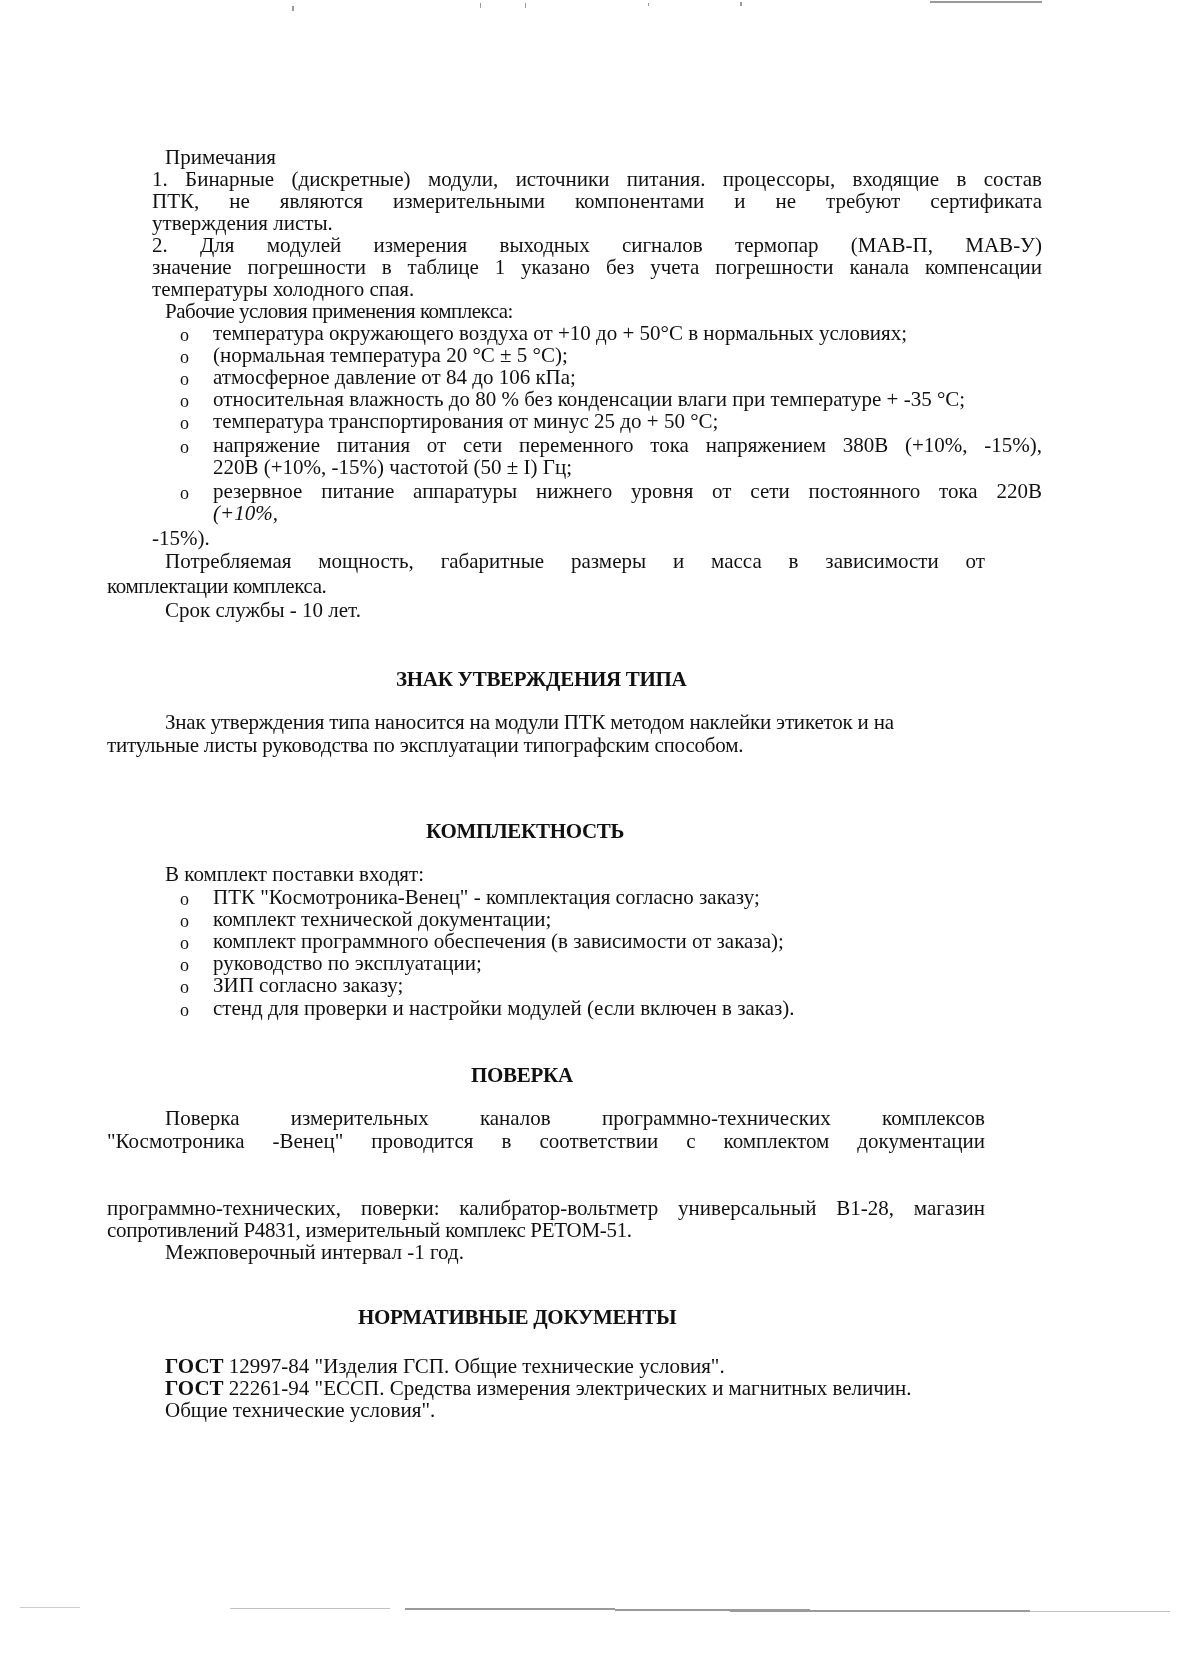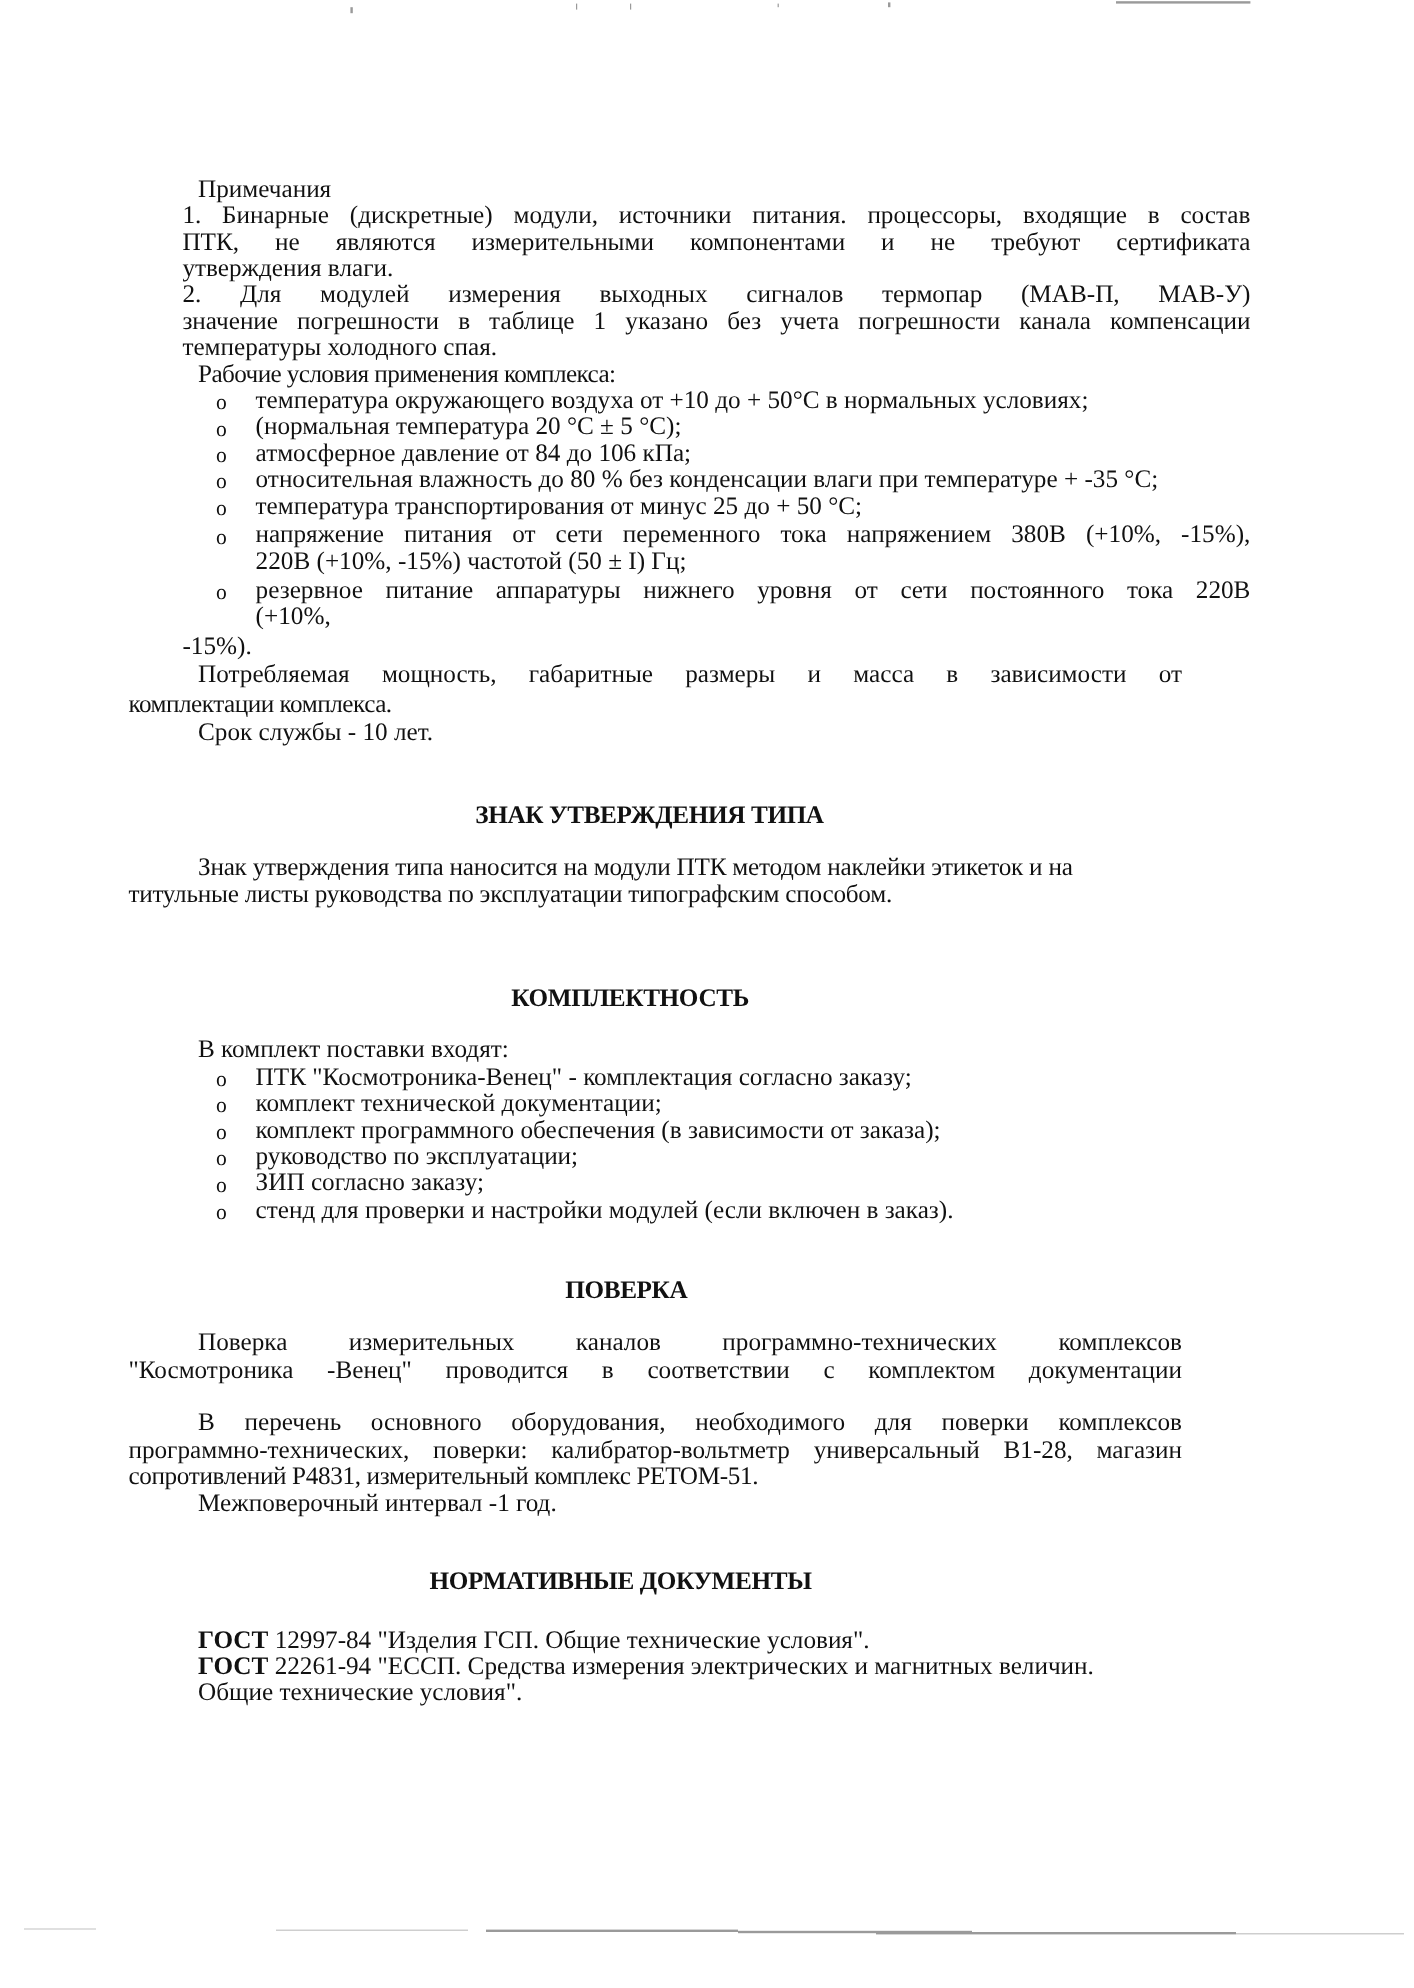--- a/index.html
+++ b/index.html
@@ -26,21 +26,21 @@
   <div class="scan-dot" style="left:480px;top:3px;width:1px;height:5px;"></div>
   <div class="scan-dot" style="left:525px;top:3px;width:1px;height:5px;"></div>
   <div class="scan-dot" style="left:648px;top:3px;width:1px;height:3px;"></div>
   <div class="scan-dot" style="left:740px;top:2px;width:2px;height:4px;"></div>
   <div class="scan-line" style="left:930px;top:1px;width:112px;height:2px;"></div>
 
   <div class="abs" style="left:165px;top:146px;">Примечания</div>
 
   <div class="abs justify" style="left:152px;top:168px;width:890px;">1. Бинарные (дискретные) модули, источники питания. процессоры, входящие в состав</div>
   <div class="abs justify" style="left:152px;top:190px;width:890px;">ПТК,  не являются измерительными компонентами и не требуют сертификата</div>
-  <div class="abs" style="left:152px;top:212px;">утверждения влаги.</div>
+  <div class="abs" style="left:152px;top:212px;">утверждения листы.</div>
 
   <div class="abs justify" style="left:152px;top:234px;width:890px;">2. Для модулей измерения выходных сигналов термопар (МАВ-П, МАВ-У)</div>
   <div class="abs justify" style="left:152px;top:256px;width:890px;">значение погрешности в таблице 1 указано без учета погрешности канала компенсации</div>
   <div class="abs" style="left:152px;top:278px;">температуры  холодного спая.</div>
 
   <div class="abs" style="left:165px;top:300px;letter-spacing:-0.5px;">Рабочие условия применения комплекса:</div>
 
   <div>
     <div>
       <span class="bullet-mark abs" style="left:180px;top:324px;">o</span>
@@ -63,21 +63,21 @@
       <div class="abs" style="left:213px;top:410px;">температура транспортирования от минус 25 до + 50 °С;</div>
     </div>
     <div>
       <span class="bullet-mark abs" style="left:180px;top:436px;">o</span>
       <div class="abs justify" style="left:213px;top:434px;width:829px;">напряжение питания от сети переменного тока напряжением 380В (+10%, -15%),</div>
       <div class="abs" style="left:213px;top:456px;">220В (+10%, -15%) частотой (50 ± I) Гц;</div>
     </div>
     <div>
       <span class="bullet-mark abs" style="left:180px;top:482px;">o</span>
       <div class="abs justify" style="left:213px;top:480px;width:829px;">резервное питание аппаратуры нижнего уровня от сети постоянного тока 220В</div>
-      <div class="abs" style="left:213px;top:502px;">(+10%,</div>
+      <div class="abs" style="left:213px;top:502px;font-style:italic;">(+10%,</div>
     </div>
   </div>
   <div class="abs" style="left:152px;top:527px;">-15%).</div>
 
   <div class="abs justify" style="left:165px;top:550px;width:820px;">Потребляемая мощность, габаритные размеры и масса в зависимости от</div>
   <div class="abs" style="left:107px;top:575px;letter-spacing:-0.4px;">комплектации комплекса.</div>
 
   <div class="abs" style="left:165px;top:599px;">Срок службы - 10 лет.</div>
 
   <div class="abs heading" style="left:396px;top:668px;">ЗНАК УТВЕРЖДЕНИЯ ТИПА</div>
@@ -112,21 +112,20 @@
       <span class="bullet-mark abs" style="left:180px;top:999px;">o</span>
       <div class="abs" style="left:213px;top:997px;">стенд для проверки и настройки модулей (если включен в заказ).</div>
     </div>
   </div>
 
   <div class="abs heading" style="left:471px;top:1064px;">ПОВЕРКА</div>
 
   <div class="abs justify" style="left:165px;top:1107px;width:820px;">Поверка измерительных каналов программно-технических комплексов</div>
   <div class="abs justify" style="left:107px;top:1130px;width:878px;">"Космотроника -Венец" проводится в соответствии с  комплектом документации</div>
 
-  <div class="abs justify" style="left:165px;top:1174px;width:820px;">В перечень основного оборудования, необходимого для поверки комплексов</div>
   <div class="abs justify" style="left:107px;top:1197px;width:878px;">программно-технических, поверки: калибратор-вольтметр универсальный В1-28, магазин</div>
   <div class="abs" style="left:107px;top:1219px;letter-spacing:-0.3px;">сопротивлений Р4831, измерительный комплекс РЕТОМ-51.</div>
 
   <div class="abs" style="left:165px;top:1241px;">Межповерочный интервал -1 год.</div>
 
   <div class="abs heading" style="left:358px;top:1306px;">НОРМАТИВНЫЕ ДОКУМЕНТЫ</div>
 
   <div class="abs" style="left:165px;top:1355px;">
     <b>ГОСТ</b><span> 12997-84 "Изделия ГСП. Общие технические условия".</span>
   </div>

